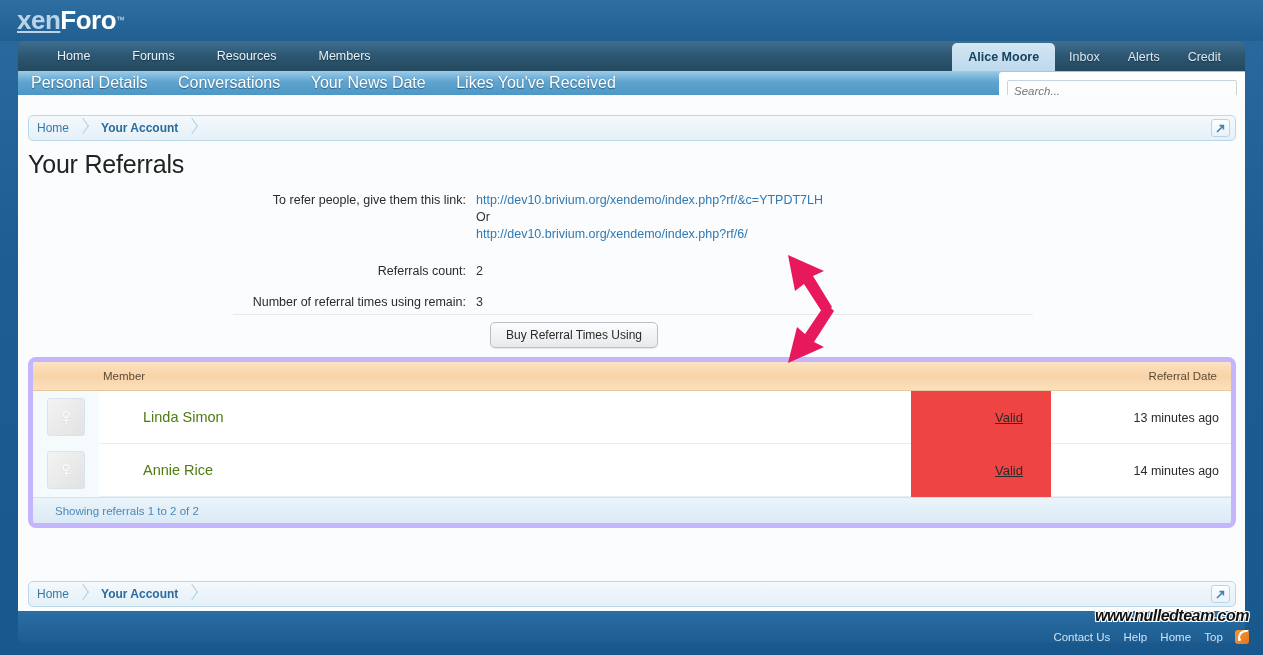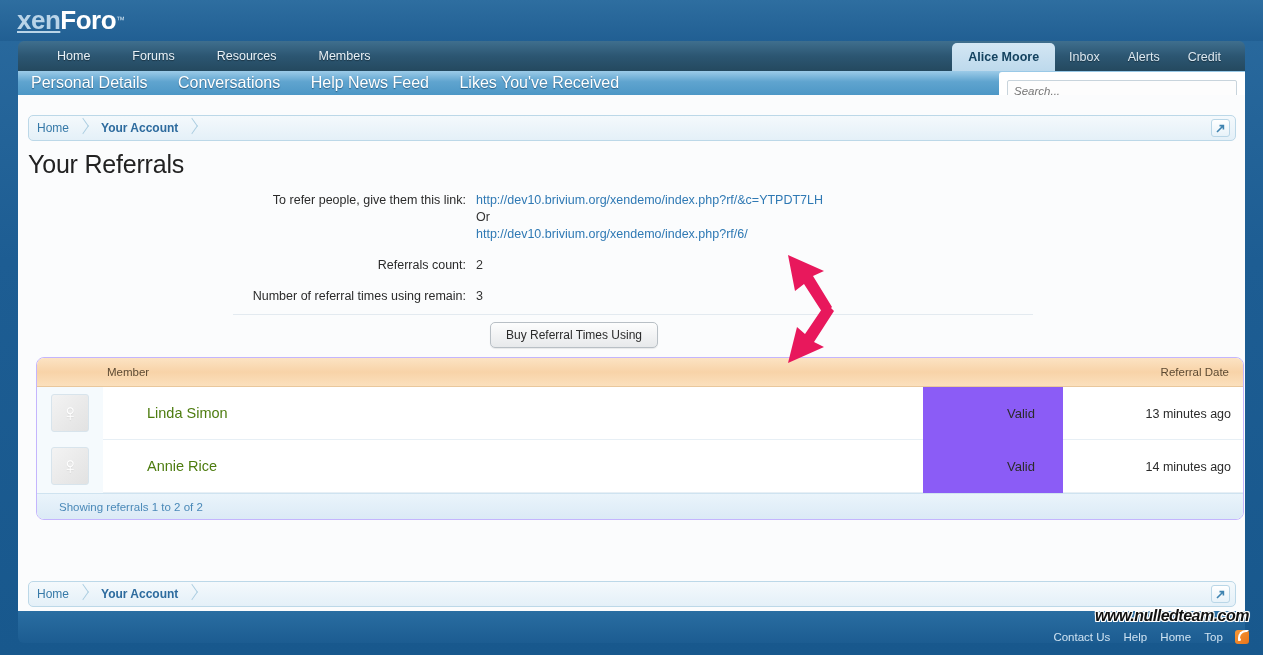--- a/index.html
+++ b/index.html
@@ -155,22 +155,22 @@
     background: linear-gradient(180deg,#fdfdfd 0%,#e7e9eb 100%);
     border: 1px solid #b8bfc5; border-radius: 5px;
     font-size: 12px; color: #2b2b2b;
     padding: 5px 15px; cursor: pointer;
     font-family: "Liberation Sans", sans-serif;
     box-shadow: 0 1px 1px rgba(0,0,0,.08);
   }
 
   
   .panel {
-    position: absolute; left: 36px; top: 357px; width: 1208px;
-    border: 1px solid #c4b5fd; border-radius: 8px;
+    position: absolute; left: 28px; top: 357px; width: 1208px;
+    border: 5px solid #c4b5fd; border-radius: 8px;
     background: #ffffff; overflow: hidden;
   }
   .thead {
     height: 29px; display: flex; align-items: center;
     background: linear-gradient(180deg,#fce3c3 0%,#f8d3a8 50%,#fbe0bd 100%);
     border-bottom: 1px solid #e9c79c;
     padding: 0 14px 0 0;
   }
   .thead .h-member { margin-left: 70px; font-size: 11.5px; color: #5c4a33; }
   .thead .h-date { margin-left: auto; font-size: 11.5px; color: #5c4a33; }
@@ -185,22 +185,22 @@
     background: linear-gradient(135deg,#f3f3f3 0%,#e2e2e2 100%);
     border: 1px solid #d8e4ec; border-radius: 3px;
     display:flex; align-items:center; justify-content:center;
     color: #ffffff; font-size: 24px; line-height: 24px;
     text-shadow: 0 1px 1px rgba(0,0,0,.08);
   }
   .namecell { padding-left: 44px; }
   .namecell a { color: #4d7c0f; font-size: 14.5px; text-decoration: none; }
   .statuscell {
     position:absolute; right: 180px; top:0; width: 140px; height: 53px;
-    background:#8b5cf6; display:flex; align-items:center; justify-content:flex-end;
-    padding-right: 28px; font-size: 13px; color: #2b2b2b;
+    background:#ef4444; display:flex; align-items:center; justify-content:flex-end;
+    padding-right: 28px; font-size: 13px; color: #2b2b2b; text-decoration: underline;
   }
   .datecell {
     position:absolute; right: 0; top:0; width:180px; height:53px;
     display:flex; align-items:center; justify-content:flex-end;
     padding-right: 12px; font-size: 12.5px; color: #2b2b2b;
   }
   .tfoot {
     height: 26px; display:flex; align-items:center;
     background: linear-gradient(180deg,#eaf4fb 0%,#dbeaf6 100%);
     border-top: 1px solid #cfe3f0;
@@ -267,21 +267,21 @@
       <a class="rtab sel" href="#">Alice Moore</a>
       <a class="rtab" href="#">Inbox</a>
       <a class="rtab" href="#">Alerts</a>
       <a class="rtab" href="#">Credit</a>
     </div>
   </div>
 
   <div class="subnav">
     <a class="s" href="#">Personal Details</a>
     <a class="s" href="#">Conversations</a>
-    <a class="s" href="#">Help News Feed</a>
+    <a class="s" href="#">Your News Date</a>
     <a class="s" href="#">Likes You've Received</a>
   </div>
 
   <div class="searchwrap">
     <input class="searchbox" type="text" placeholder="Search..." style="">
   </div>
 
   <div class="content"></div>
 
   <div class="crumb" style="left:28px; top:115px; width:1208px;">
@@ -302,21 +302,21 @@
 
   <div class="info">
     <div class="irow">
       <div class="ilabel">To refer people, give them this link:</div>
       <div class="ivalue">
         <a href="#">http://dev10.brivium.org/xendemo/index.php?rf/&amp;c=YTPDT7LH</a>
         <span class="or">Or</span>
         <a href="#">http://dev10.brivium.org/xendemo/index.php?rf/6/</a>
       </div>
     </div>
-    <div class="irow" style="margin-top:14px;">
+    <div class="irow" style="margin-top:20px;">
       <div class="ilabel">Referrals count:</div>
       <div class="ivalue">2</div>
     </div>
     <div class="irow" style="margin-top:12px;">
       <div class="ilabel">Number of referral times using remain:</div>
       <div class="ivalue">3</div>
     </div>
   </div>
 
   <div class="divider"></div>

